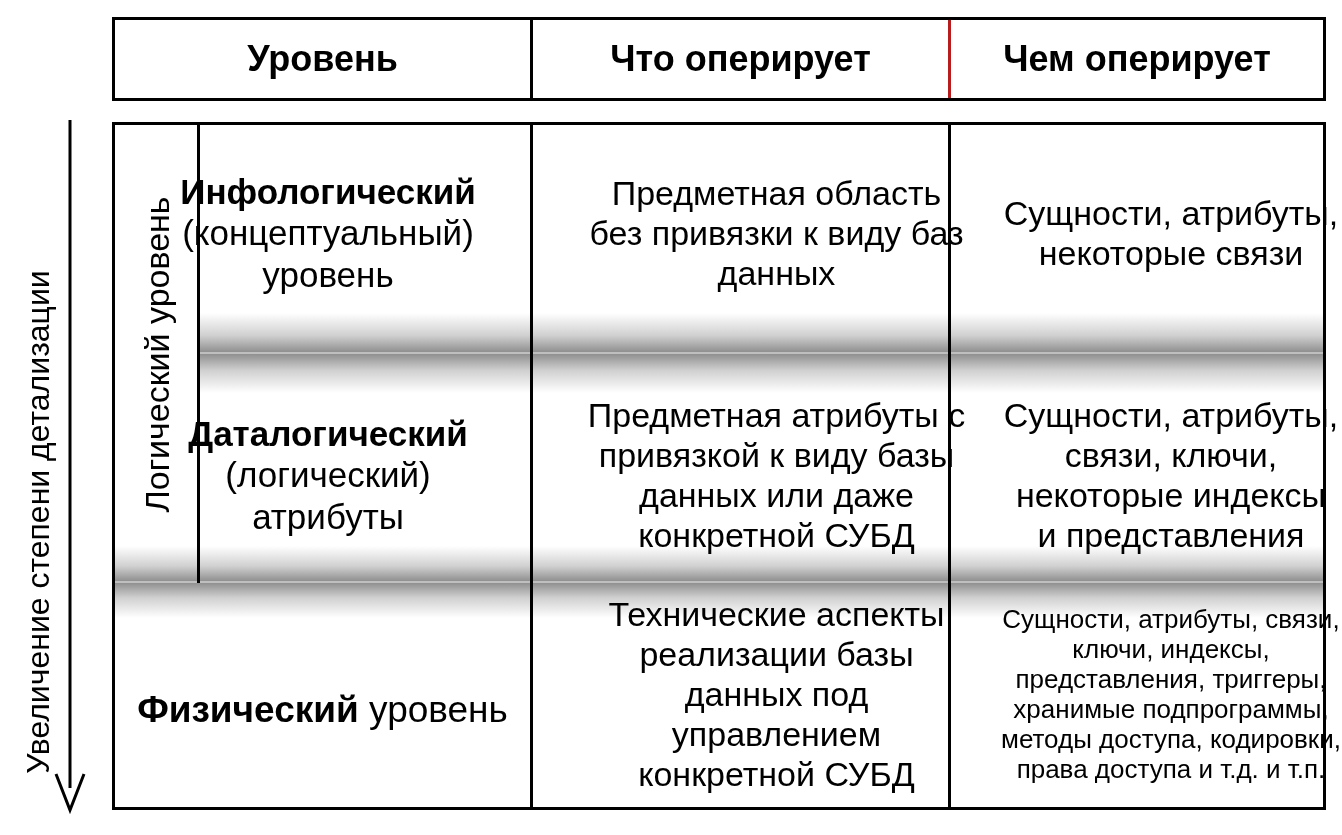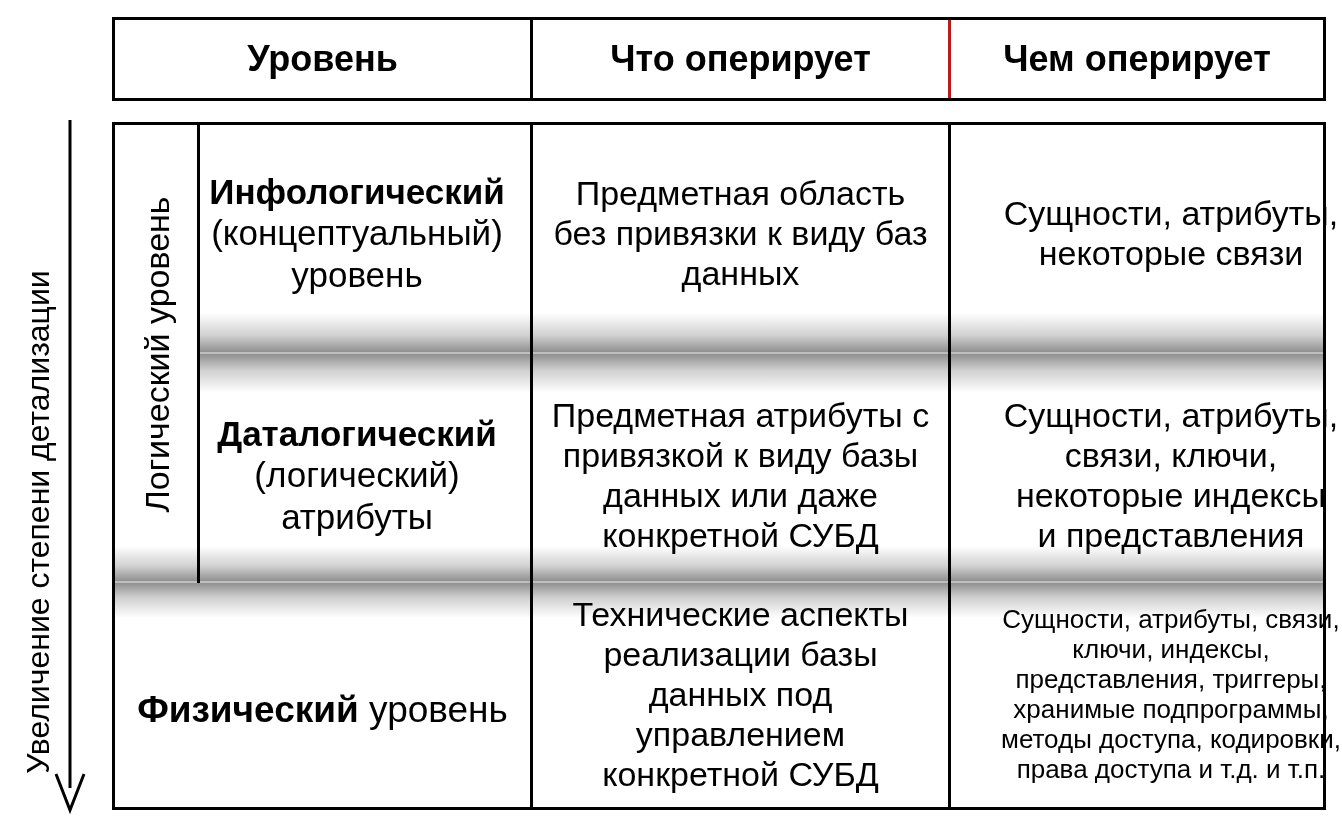--- a/index.html
+++ b/index.html
@@ -82,22 +82,22 @@
     transform:rotate(-90deg);
     white-space:nowrap;
     font-size:34px;
   }
   
   .r1{top:0;height:216px;}
   
   .r2{top:228px;height:228px;margin-top:8px;}
   
   .r3{top:456px;height:226px;border-radius:17px;}
-  .c-level{left:97px;width:290px;}
-  .c-desc{left:418px;width:415px;}
+  .c-level{left:68px;width:290px;}
+  .c-desc{left:418px;width:415px;padding-left:36px;}
   .c-oper{left:870px;width:372px;}
   .c-level-full{left:0;width:415px;}
   .t35{font-size:35px;line-height:1.18;}
   .t34{font-size:34px;line-height:1.18;}
   .t37{font-size:37px;line-height:1.2;margin-top:16px;}
   .t26{font-size:26px;line-height:1.16;}
 </style>
 </head>
 <body>
 

